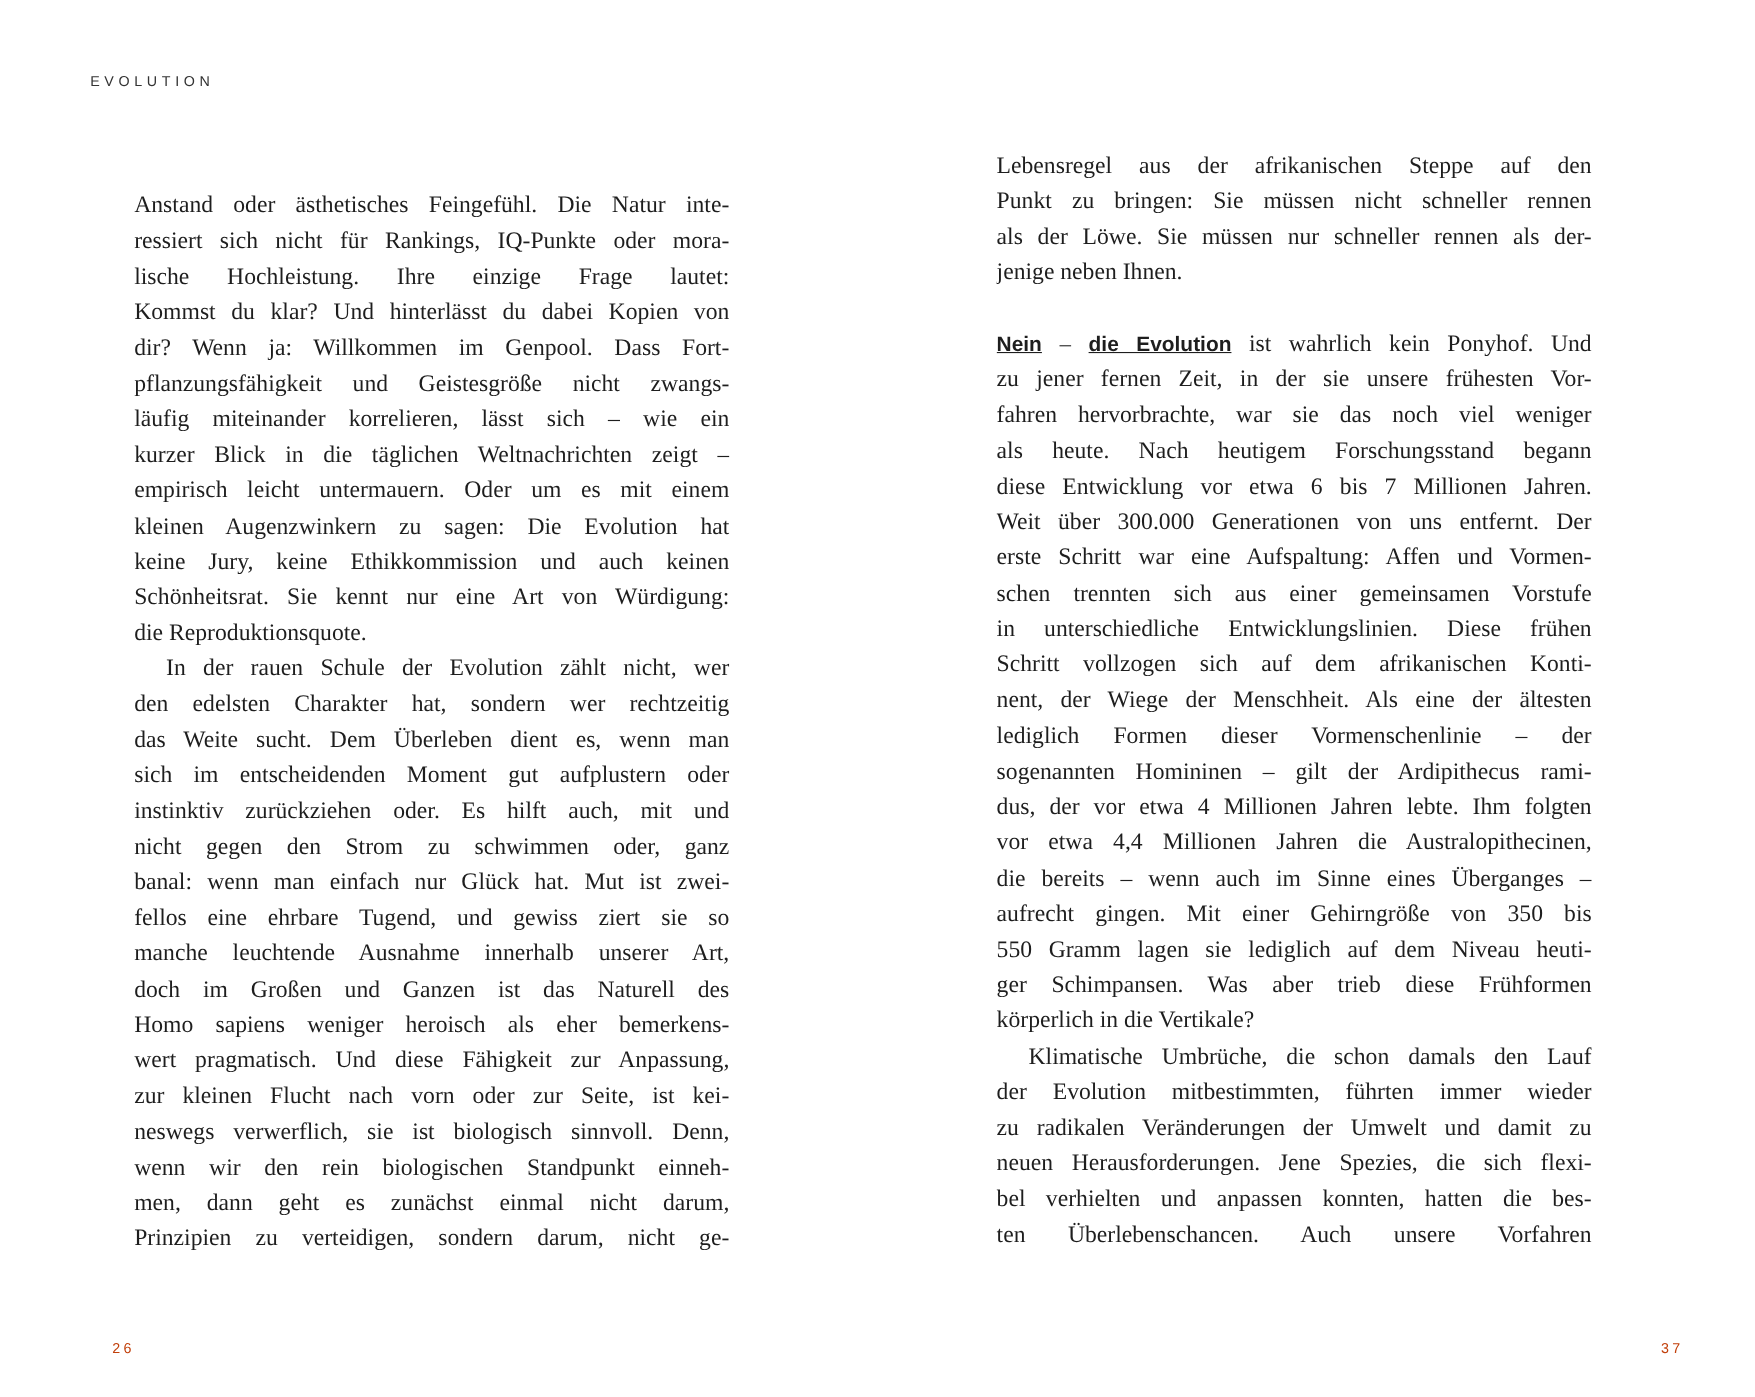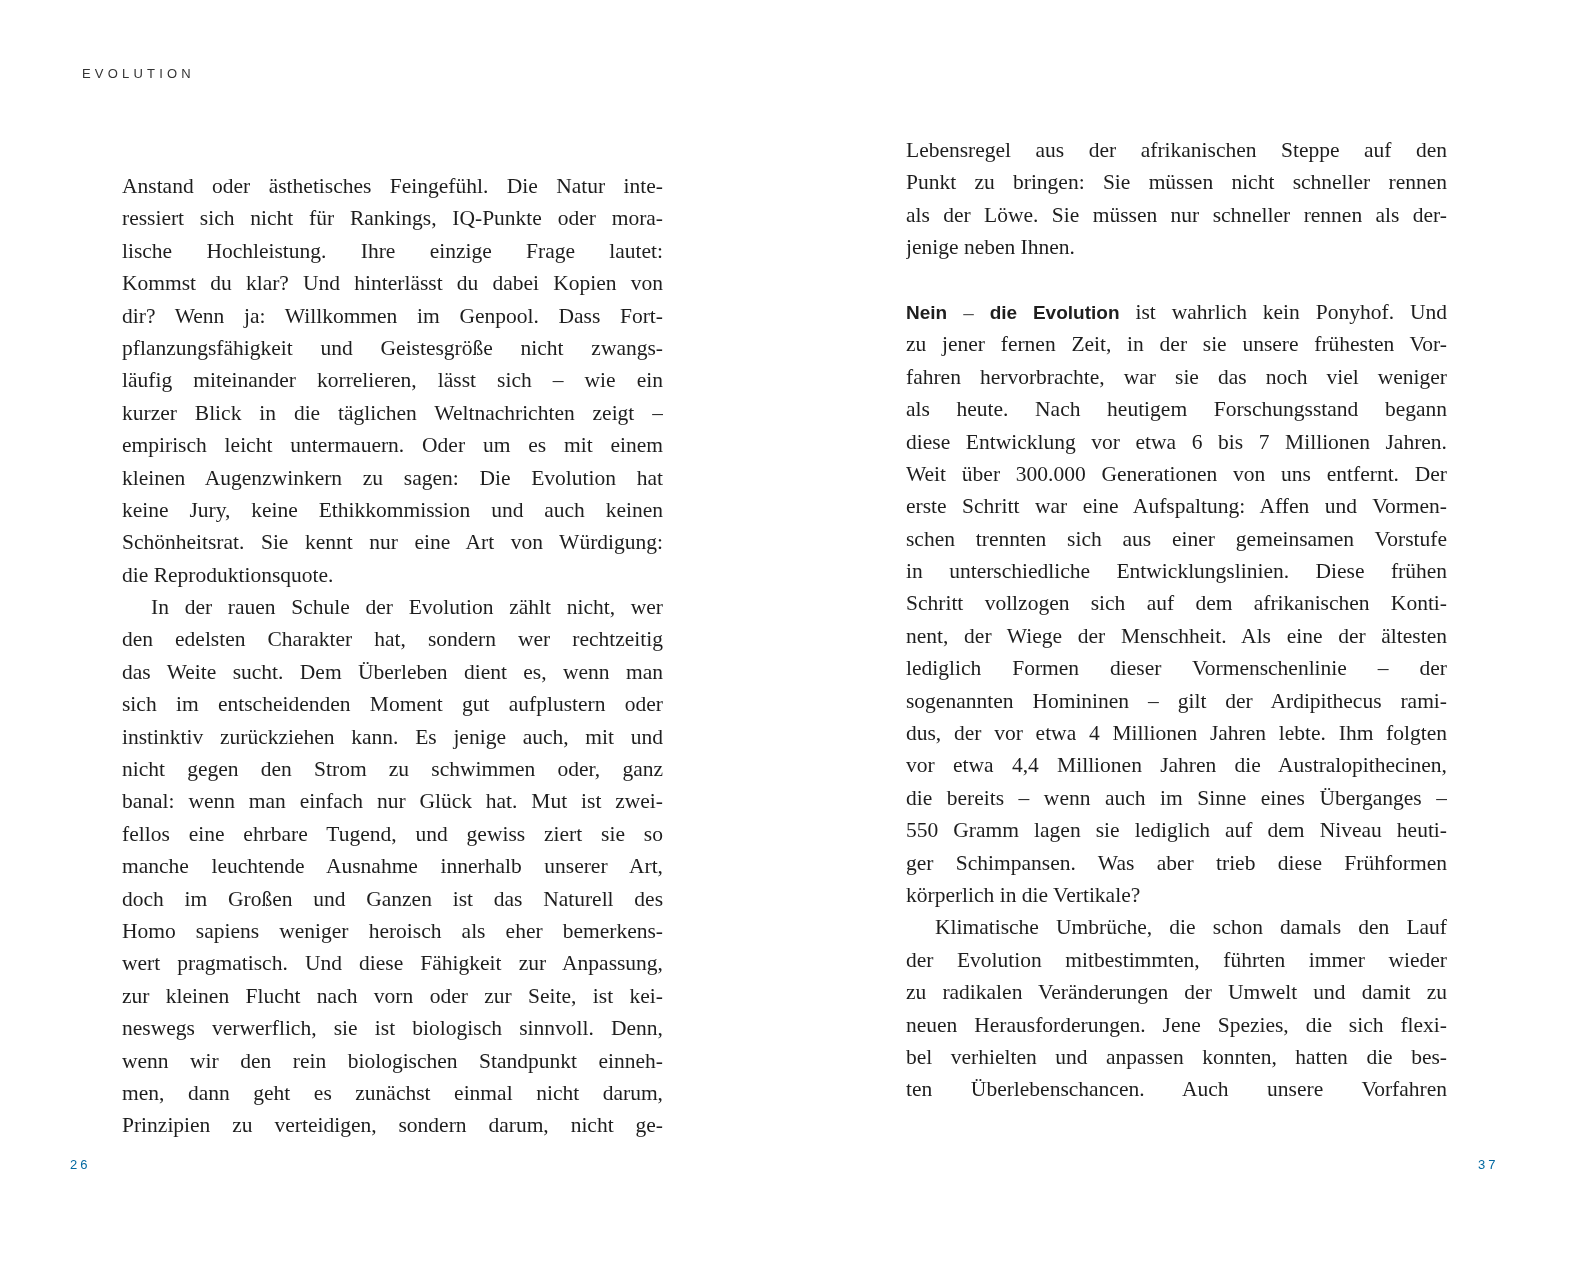--- a/index.html
+++ b/index.html
@@ -2,38 +2,38 @@
 <html><head>
 <meta charset="utf-8">
 <style>
   html, body { margin: 0; padding: 0; background: #ffffff; }
   body { width: 1595px; height: 1270px; position: relative; overflow: hidden; color: #1e1e1e; }
   .running-head {
     position: absolute; left: 70px; top: 66px;
     font-family: "Liberation Sans", sans-serif; font-size: 13px; letter-spacing: 4.2px; color: #333; margin-left: 12px;
   }
   .page-num {
-    position: absolute; top: 1157px;
-    font-family: "Liberation Sans", sans-serif; font-size: 13px; letter-spacing: 3px; color: #0369a1;
+    position: absolute; top: 1218px;
+    font-family: "Liberation Sans", sans-serif; font-size: 13px; letter-spacing: 3px; color: #c2410c; margin-left: 32px;
   }
   .col {
     position: absolute; width: 541px;
     font-family: "DejaVu Serif", serif; font-size: 19.2px; color: #1e1e1e;
   }
   .col-left { left: 122px; top: 134px; margin-top: 36px; }
   .col-right { left: 906px; top: 134px; }
   .line {
     height: 32.4px; line-height: 32.4px; white-space: nowrap;
     text-align: justify; text-align-last: justify; overflow: hidden;
     font-family: "Liberation Serif", serif; font-size: 21.5px;
   }
   .line.last { text-align-last: left; }
   .line.indent { padding-left: 29px; }
   .gap { height: 32.4px; }
-  .lead { font-family: "Liberation Sans", sans-serif; font-weight: bold; font-size: 19px; }
+  .lead { font-family: "Liberation Sans", sans-serif; font-weight: bold; font-size: 19px; text-decoration: underline; }
   .lead-dash { font-family: "Liberation Sans", sans-serif; font-size: 19px; color: #555; }
 </style>
 </head>
 <body>
 
 <div class="running-head">EVOLUTION</div>
 
 <div class="col col-left" id="left-col">
     <div class="line">Anstand oder ästhetisches Feingefühl. Die Natur inte-</div>
     <div class="line">ressiert sich nicht für Rankings, IQ-Punkte oder mora-</div>
@@ -45,21 +45,21 @@
     <div class="line">kurzer Blick in die täglichen Weltnachrichten zeigt –</div>
     <div class="line">empirisch leicht untermauern. Oder um es mit einem</div>
     <div class="line">kleinen Augenzwinkern zu sagen: Die Evolution hat</div>
     <div class="line">keine Jury, keine Ethikkommission und auch keinen</div>
     <div class="line">Schönheitsrat. Sie kennt nur eine Art von Würdigung:</div>
     <div class="line last">die Reproduktionsquote.</div>
     <div class="line indent">In der rauen Schule der Evolution zählt nicht, wer</div>
     <div class="line">den edelsten Charakter hat, sondern wer rechtzeitig</div>
     <div class="line">das Weite sucht. Dem Überleben dient es, wenn man</div>
     <div class="line">sich im entscheidenden Moment gut aufplustern oder</div>
-    <div class="line">instinktiv zurückziehen kann. Es jenige auch, mit und</div>
+    <div class="line">instinktiv zurückziehen oder. Es hilft auch, mit und</div>
     <div class="line">nicht gegen den Strom zu schwimmen oder, ganz</div>
     <div class="line">banal: wenn man einfach nur Glück hat. Mut ist zwei-</div>
     <div class="line">fellos eine ehrbare Tugend, und gewiss ziert sie so</div>
     <div class="line">manche leuchtende Ausnahme innerhalb unserer Art,</div>
     <div class="line">doch im Großen und Ganzen ist das Naturell des</div>
     <div class="line">Homo sapiens weniger heroisch als eher bemerkens-</div>
     <div class="line">wert pragmatisch. Und diese Fähigkeit zur Anpassung,</div>
     <div class="line">zur kleinen Flucht nach vorn oder zur Seite, ist kei-</div>
     <div class="line">neswegs verwerflich, sie ist biologisch sinnvoll. Denn,</div>
     <div class="line">wenn wir den rein biologischen Standpunkt einneh-</div>
@@ -89,20 +89,21 @@
       <div class="line">erste Schritt war eine Aufspaltung: Affen und Vormen-</div>
       <div class="line">schen trennten sich aus einer gemeinsamen Vorstufe</div>
       <div class="line">in unterschiedliche Entwicklungslinien. Diese frühen</div>
       <div class="line">Schritt vollzogen sich auf dem afrikanischen Konti-</div>
       <div class="line">nent, der Wiege der Menschheit. Als eine der ältesten</div>
       <div class="line">lediglich Formen dieser Vormenschenlinie – der</div>
       <div class="line">sogenannten Homininen – gilt der Ardipithecus rami-</div>
       <div class="line">dus, der vor etwa 4 Millionen Jahren lebte. Ihm folgten</div>
       <div class="line">vor etwa 4,4 Millionen Jahren die Australopithecinen,</div>
       <div class="line">die bereits – wenn auch im Sinne eines Überganges –</div>
+      <div class="line">aufrecht gingen. Mit einer Gehirngröße von 350 bis</div>
       <div class="line">550 Gramm lagen sie lediglich auf dem Niveau heuti-</div>
       <div class="line">ger Schimpansen. Was aber trieb diese Frühformen</div>
       <div class="line last">körperlich in die Vertikale?</div>
       <div class="line indent">Klimatische Umbrüche, die schon damals den Lauf</div>
       <div class="line">der Evolution mitbestimmten, führten immer wieder</div>
       <div class="line">zu radikalen Veränderungen der Umwelt und damit zu</div>
       <div class="line">neuen Herausforderungen. Jene Spezies, die sich flexi-</div>
       <div class="line">bel verhielten und anpassen konnten, hatten die bes-</div>
       <div class="line">ten Überlebenschancen. Auch unsere Vorfahren</div>
     </div>

